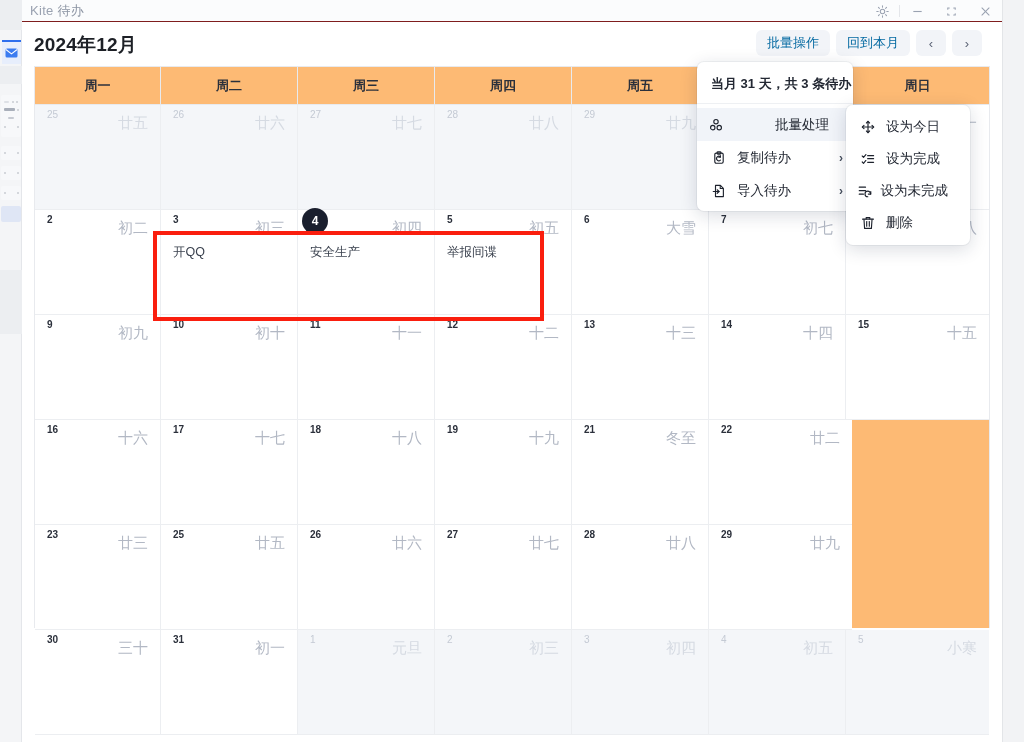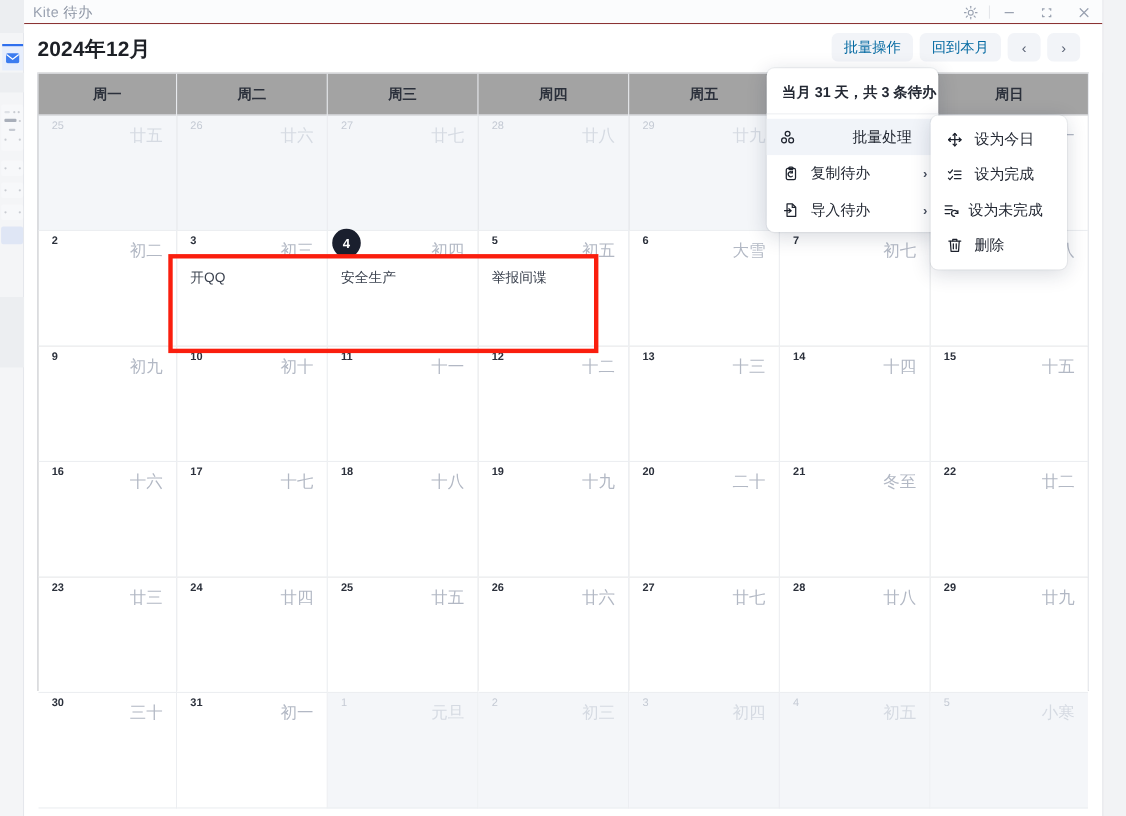--- a/index.html
+++ b/index.html
@@ -75,21 +75,21 @@
   .pill {
     height:26px; padding:0 11px; border-radius:6px; background:#f2f4f8;
     display:flex; align-items:center; justify-content:center;
     font-size:13px; color:#0369a1; white-space:nowrap; cursor:pointer;
   }
   .pill.sq { width:30px; padding:0; font-size:13px; color:#5b6375; }
 
   
   .cal {
     position:absolute; left:12px; top:66px; width:956px; height:562px;
-    border:1px solid #e8eaee; border-bottom:none; background:#a3a3a3;
+    border:1px solid #e8eaee; border-bottom:none; background:#fdba74;
   }
   .weekrow { display:flex; width:100%; }
   .wk-head { height:38px; }
   .wk-head .cell {
     display:flex; align-items:center; justify-content:center;
     font-size:13px; font-weight:bold; color:#2b303b;
     border-right:1px solid #e8eaee; border-bottom:1px solid #e8eaee;
     height:38px;
   }
   .wk-head .cell:last-child { border-right:none; }
@@ -382,40 +382,32 @@
             </div>
             <div class="daycell" style="width: 137px;">
               <div class="dnum">18</div>
               <div class="lunar">十八</div>
             </div>
             <div class="daycell" style="width: 137px;">
               <div class="dnum">19</div>
               <div class="lunar">十九</div>
             </div>
             <div class="daycell" style="width: 137px;">
-              <div class="dnum">20</div>
-              <div class="lunar">二十</div>
-            </div>
-            <div class="daycell" style="width: 137px;">
               <div class="dnum">21</div>
               <div class="lunar">冬至</div>
             </div>
             <div class="daycell" style="width: 143px;">
               <div class="dnum">22</div>
               <div class="lunar">廿二</div>
             </div>
           </div>
           <div class="weekrow wk-body">
             <div class="daycell" style="width: 126px;">
               <div class="dnum">23</div>
               <div class="lunar">廿三</div>
-            </div>
-            <div class="daycell" style="width: 137px;">
-              <div class="dnum">24</div>
-              <div class="lunar">廿四</div>
             </div>
             <div class="daycell" style="width: 137px;">
               <div class="dnum">25</div>
               <div class="lunar">廿五</div>
             </div>
             <div class="daycell" style="width: 137px;">
               <div class="dnum">26</div>
               <div class="lunar">廿六</div>
             </div>
             <div class="daycell" style="width: 137px;">

